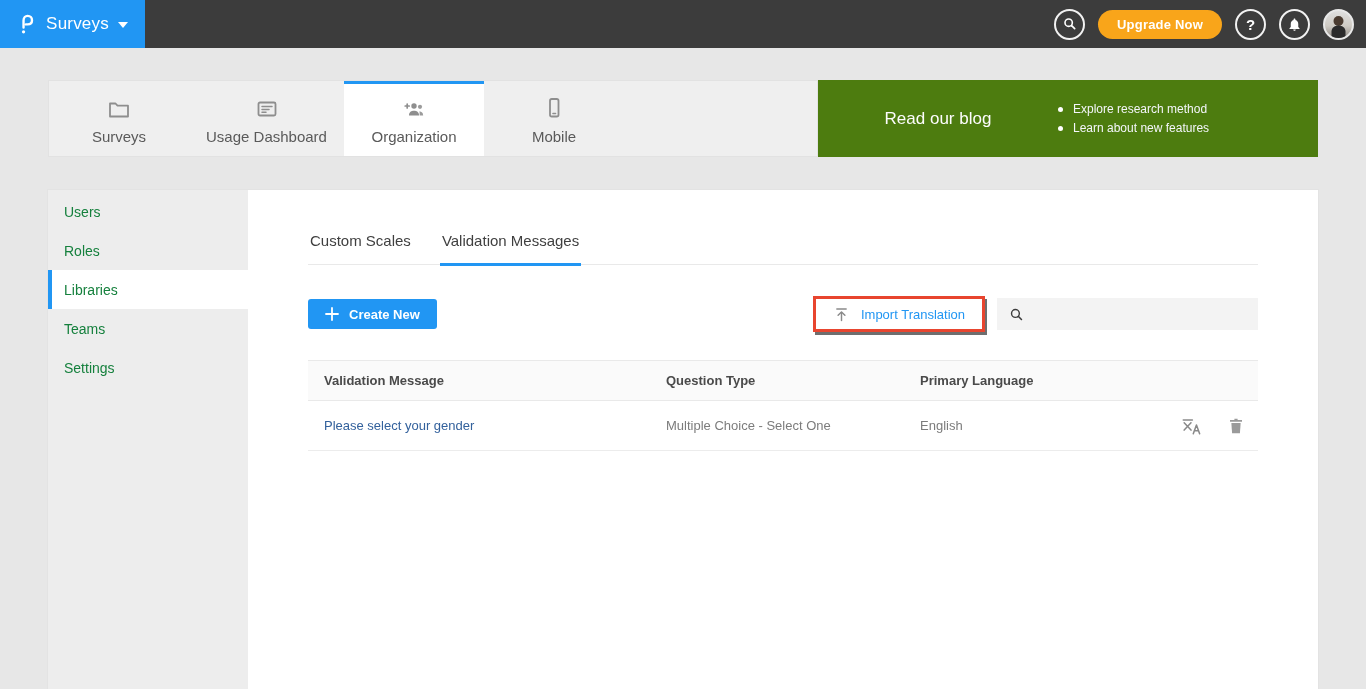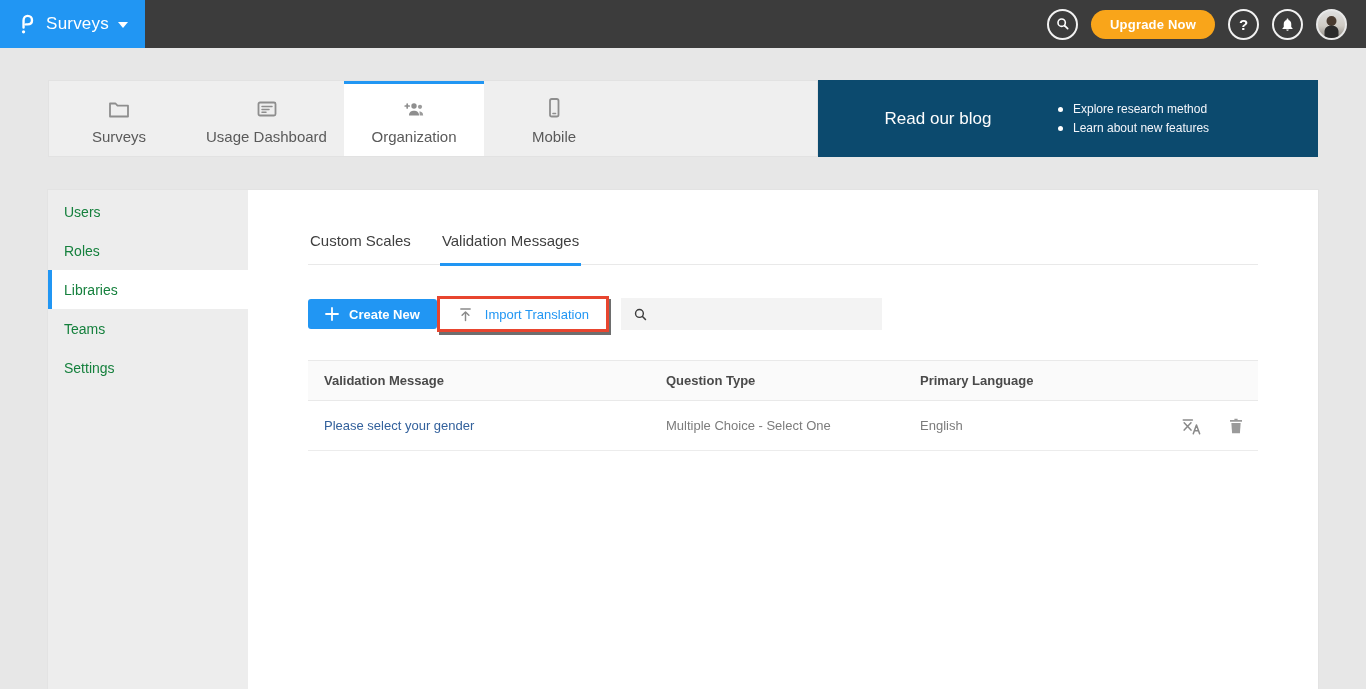--- a/index.html
+++ b/index.html
@@ -6,54 +6,54 @@
   html,body { width:1366px; height:689px; }
   body { font-family:"Liberation Sans", sans-serif; background:#e7e7e7; overflow:hidden; }
   .page { position:relative; width:1366px; height:689px; background:#e7e7e7; }
 
   
   .topbar { height:48px; background:#3c3c3c; display:flex; align-items:center; }
   .logo-block { width:145px; height:48px; background:#2196f3; display:flex; align-items:center; justify-content:center; gap:9px; cursor:pointer; }
   .logo-glyph { width:20px; height:24px; display:block; }
   .product-name { color:#fff; font-size:17px; font-weight:400; letter-spacing:.2px; }
   .caret-down { width:0; height:0; border-left:5px solid transparent; border-right:5px solid transparent; border-top:6px solid #fff; margin-top:2px; }
-  .topbar-right { margin-left:auto; display:flex; align-items:center; gap:13px; padding-right:19px; }
+  .topbar-right { margin-left:auto; display:flex; align-items:center; gap:13px; padding-right:12px; }
   .circle-btn { width:31px; height:31px; border-radius:50%; border:2px solid #f2f2f2; display:flex; align-items:center; justify-content:center; color:#fff; font-size:15px; font-weight:700; cursor:pointer; background:transparent; }
   .upgrade-btn { height:29px; border:none; border-radius:15px; background:#f9a51a; color:#fff; font-family:"Liberation Sans",sans-serif; font-size:13px; font-weight:700; padding:0 19px; cursor:pointer; letter-spacing:.2px; }
   .avatar { width:31px; height:31px; border-radius:50%; border:2px solid #e8e8e8; background:linear-gradient(180deg,#dfdfdf 0%,#cfcbc4 55%,#8f8a84 100%); position:relative; overflow:hidden; cursor:pointer; }
   .avatar svg { position:absolute; left:0; top:0; }
 
   
   .topnav-card { position:absolute; left:48px; top:80px; width:1270px; height:77px; display:flex; }
   .tabstrip { width:770px; height:77px; background:#efefef; border:1px solid #e2e2e2; display:flex; }
   .nav-tab { width:140px; height:100%; display:flex; flex-direction:column; align-items:center; justify-content:center; gap:8px; cursor:pointer; border-top:3px solid transparent; }
   .nav-tab.wide { width:155px; }
   .nav-tab.active { background:#fff; border-top:3px solid #2196f3; }
   .nav-tab .nt-icon { height:24px; display:flex; align-items:flex-end; }
   .nav-tab .nt-label { font-size:15px; color:#5a5a5a; }
 
-  .blog-panel { width:500px; height:77px; background:#0c4a6e; display:flex; align-items:center; cursor:pointer; }
+  .blog-panel { width:500px; height:77px; background:#4d7c0f; display:flex; align-items:center; cursor:pointer; }
   .blog-title { flex:0 0 48%; text-align:center; color:#fdfdfd; font-size:17px; }
   .blog-bullets { list-style:none; color:#f4f6fb; font-size:12px; }
   .blog-bullets li { display:flex; align-items:center; gap:10px; margin:5px 0; }
   .blog-bullets li::before { content:""; width:5px; height:5px; border-radius:50%; background:#fff; flex:0 0 auto; }
 
   
   .main-card { position:absolute; left:48px; top:190px; width:1270px; height:499px; background:#fff; display:flex; box-shadow:0 0 0 1px #e3e3e3; }
   .sidebar { width:200px; background:#ededed; padding-top:2px; }
   .side-item { height:39px; display:flex; align-items:center; padding-left:16px; font-size:14px; color:#15803d; cursor:pointer; }
   .side-item.active { background:#fff; border-left:4px solid #2196f3; padding-left:12px; }
 
   .content { flex:1; padding:0 60px; }
 
   .content-tabs { display:flex; gap:27px; margin-top:42px; border-bottom:1px solid #e9e9e9; }
   .ctab { font-size:15px; font-weight:500; color:#3f3f3f; padding:0 2px 14px; cursor:pointer; border-bottom:3px solid transparent; margin-bottom:-2px; }
   .ctab.active { border-bottom:3px solid #2196f3; }
 
-  .toolbar { margin-top:31px; display:flex; align-items:center; justify-content:flex-start; }
+  .toolbar { margin-top:31px; display:flex; align-items:center; justify-content:space-between; }
   .create-btn { height:30px; background:#2196f3; color:#fff; border:none; border-radius:3px; font-family:"Liberation Sans",sans-serif; font-size:13px; font-weight:700; display:flex; align-items:center; gap:10px; padding:0 17px; cursor:pointer; }
   .toolbar-right { display:flex; align-items:center; gap:12px; }
   .annotation-box { border:3px solid #e8452f; box-shadow:2px 3px 0 0 #6e6e6e; }
   .import-btn { height:30px; background:#fff; border:none; font-family:"Liberation Sans",sans-serif; display:flex; align-items:center; gap:11px; padding:8px 17px; cursor:pointer; }
   .import-btn .import-label { color:#2196f3; font-size:13px; font-weight:500; }
   .search-box { width:261px; height:32px; background:#f3f3f3; display:flex; align-items:center; padding-left:11px; gap:8px; }
   .search-box input { border:none; outline:none; background:transparent; flex:1; font-family:"Liberation Sans",sans-serif; font-size:13px; color:#444; }
 
   .vtable { margin-top:28px; }
   .t-head { display:flex; align-items:center; height:41px; background:#fafafa; border-top:1px solid #e9e9e9; border-bottom:1px solid #e9e9e9; font-size:13px; font-weight:700; color:#4a4a4a; }

